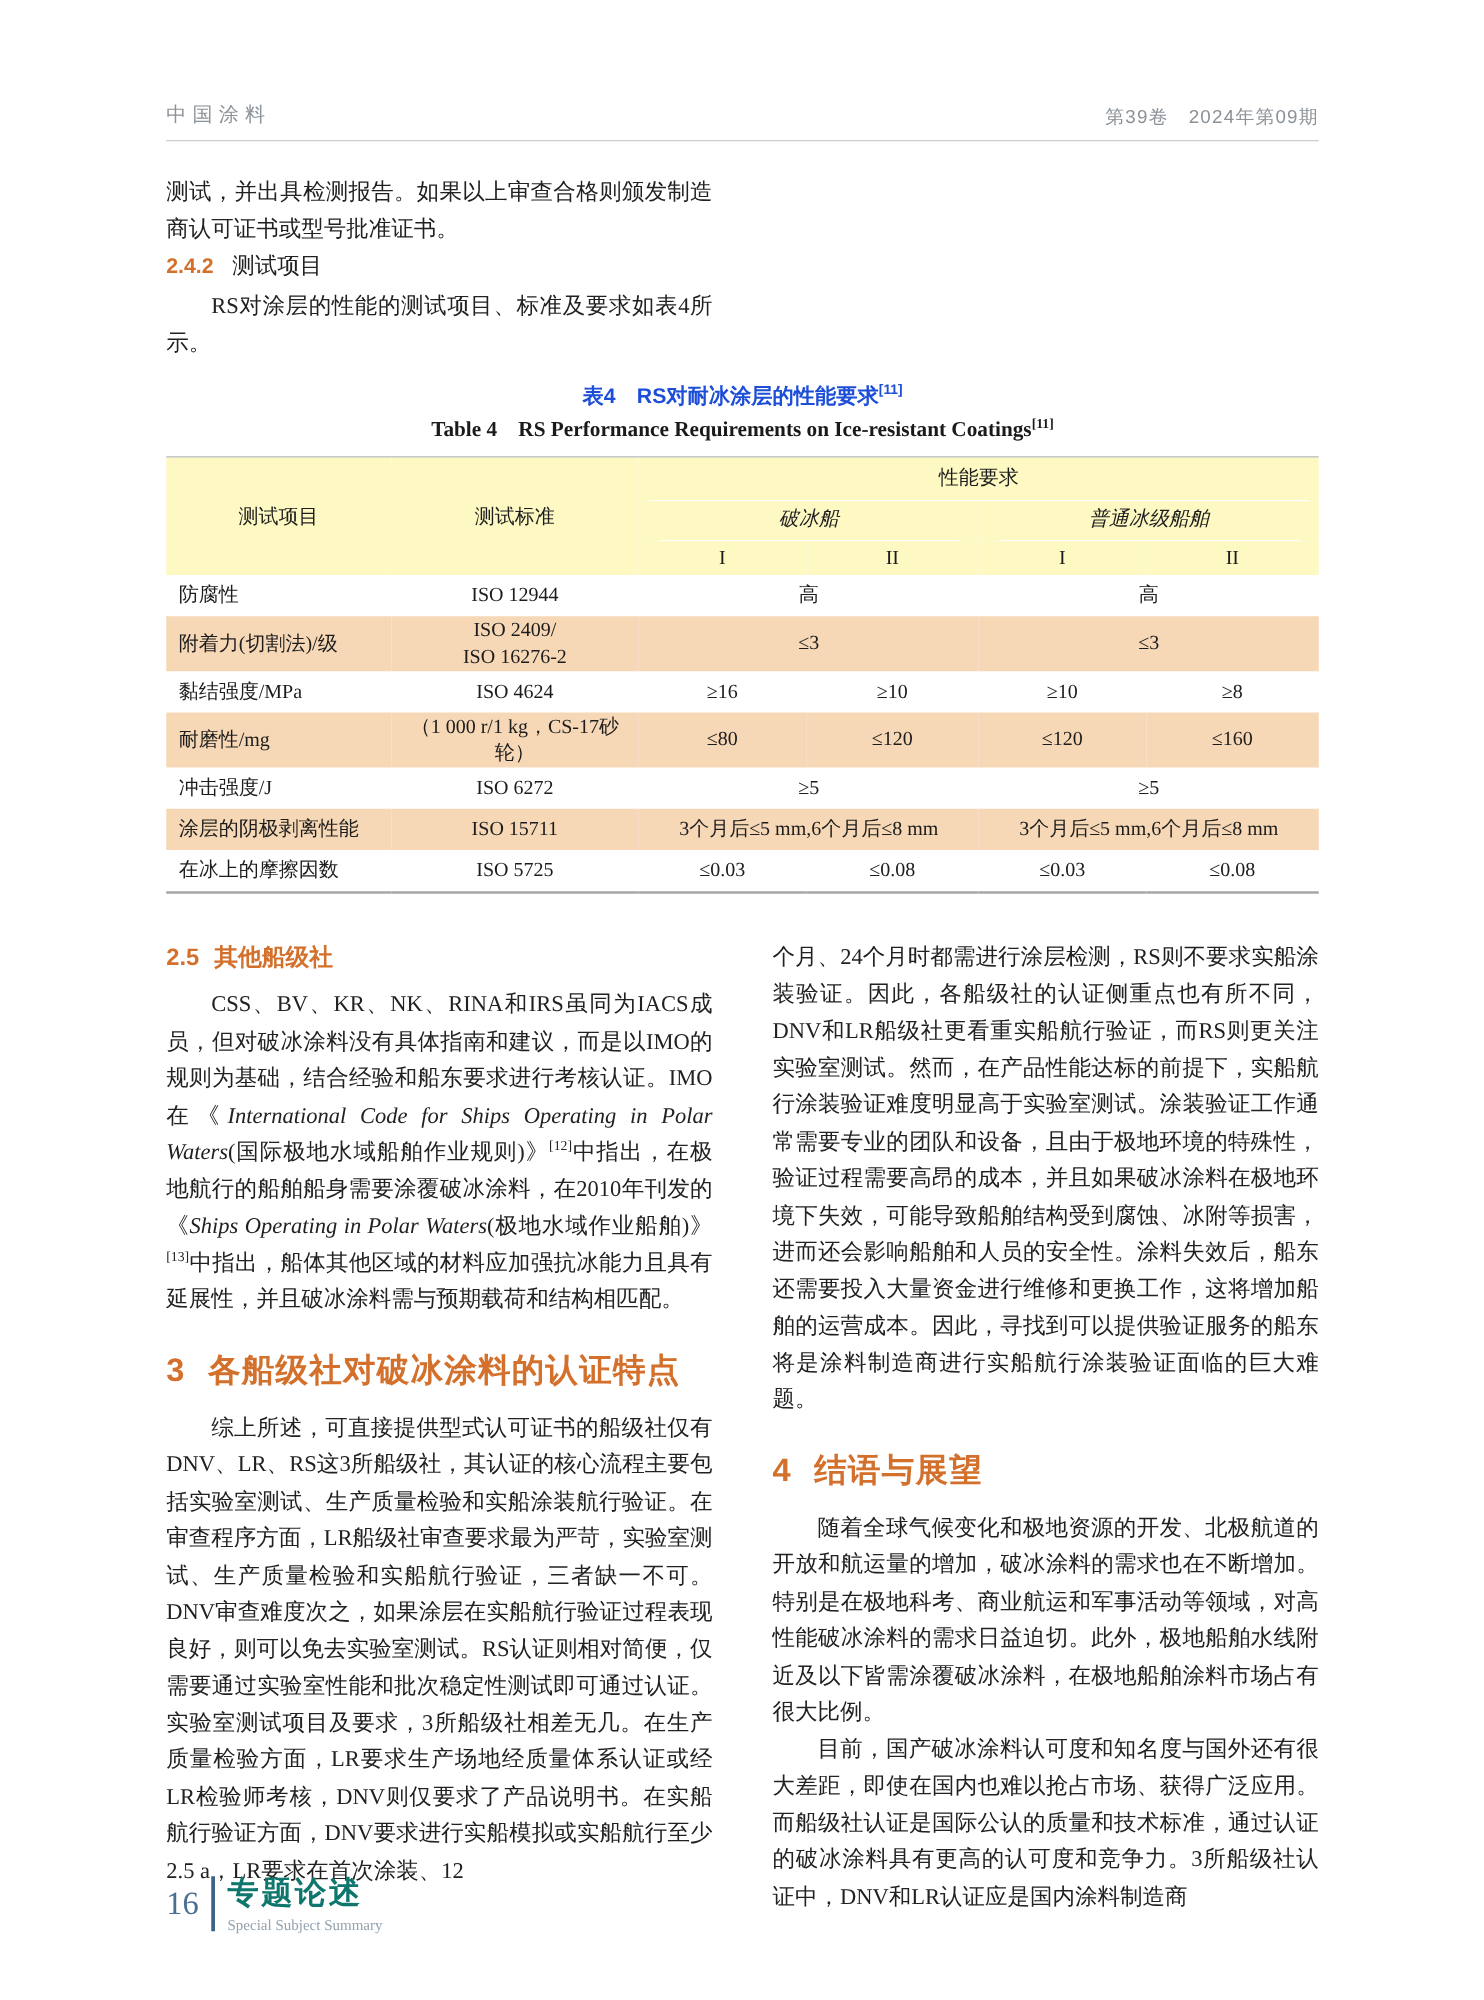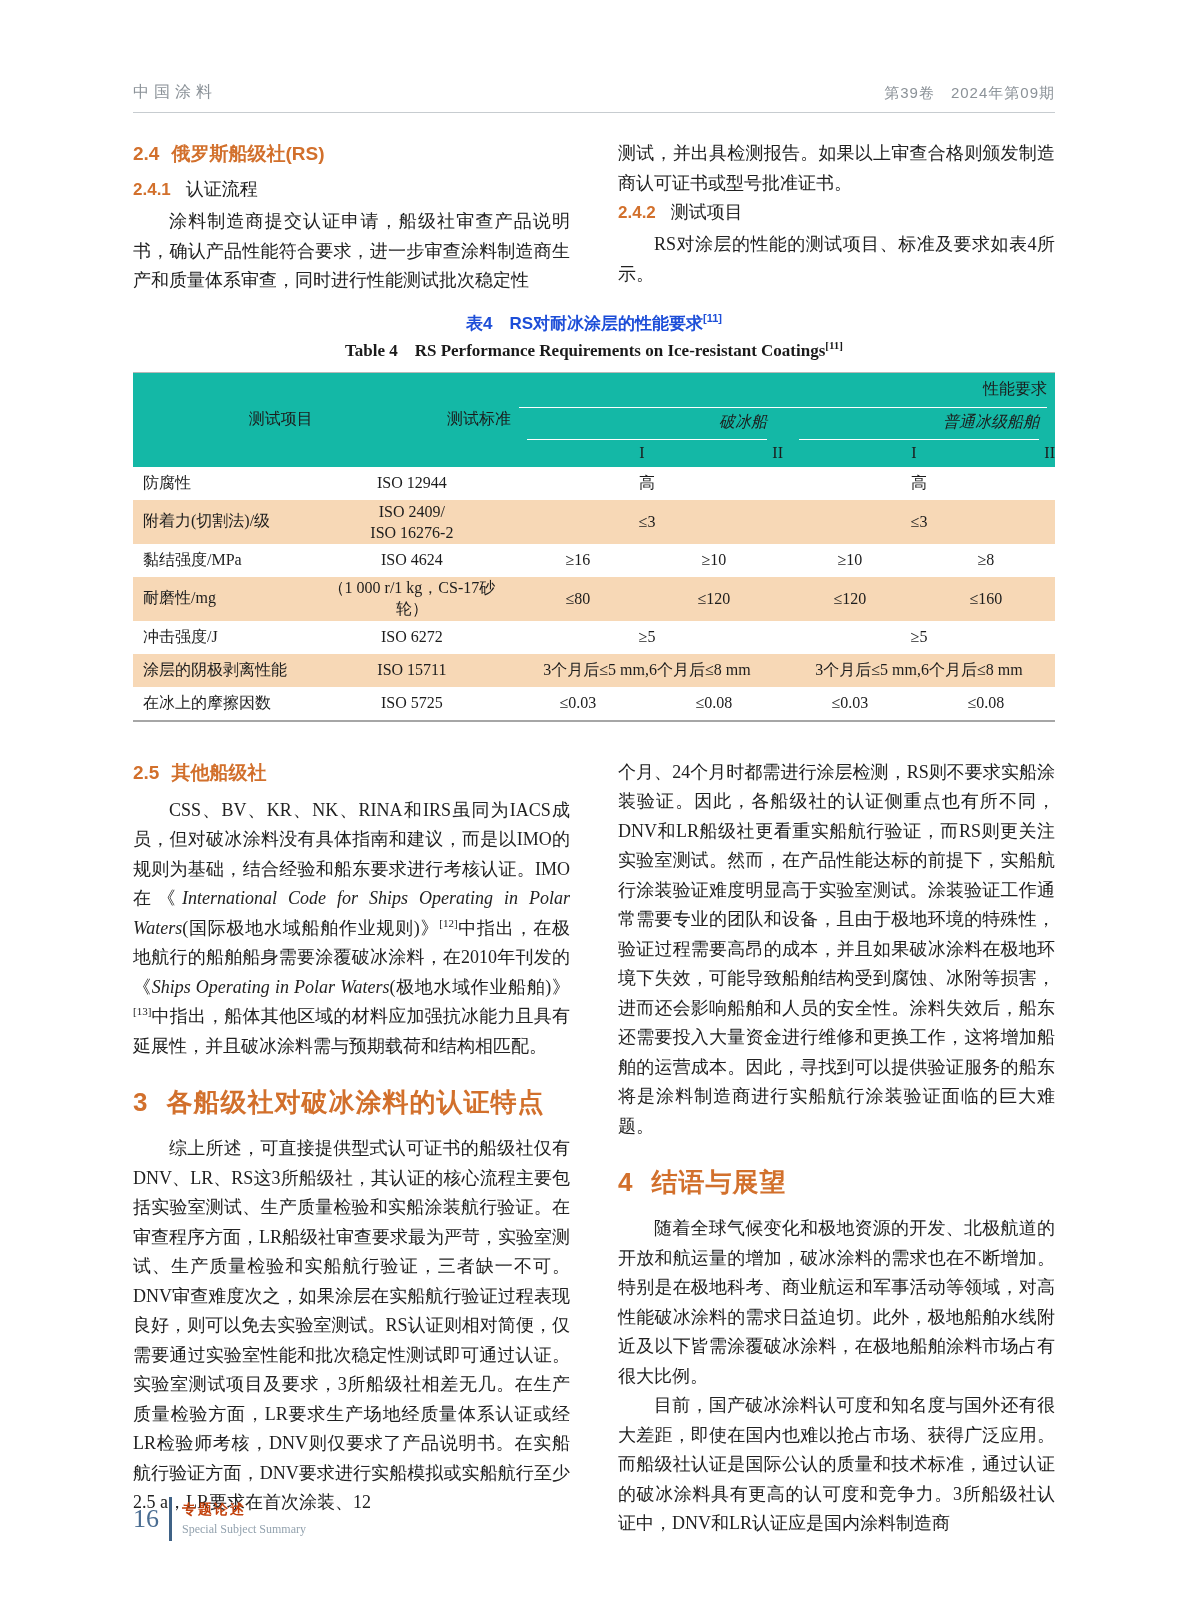--- a/index.html
+++ b/index.html
@@ -74,21 +74,21 @@
     font-weight:bold;font-size:17px;color:#1a1a1a;
     margin-top:4px;margin-bottom:10px;
   }
   table.perf{
     width:100%;border-collapse:collapse;
     font-size:16px;color:#1c1c1c;
     border-top:1px solid #b8b8b8;
     border-bottom:2px solid #a6a6a6;
   }
   table.perf thead th{
-    background:#14b8a6;font-weight:normal;text-align:right;
+    background:#fef9c3;font-weight:normal;text-align:center;
     padding:0;
   }
   table.perf thead tr.hr1 th{height:32px;}
   table.perf thead tr.hr2 th{height:28px;font-style:italic;}
   table.perf thead tr.hr3 th{height:27px;}
   th.col-item,th.col-std{vertical-align:middle;}
   .uline{border-bottom:1px solid #fdfdfd;padding-bottom:7px;margin:0 8px;padding-top:6px;}
   .uline-g{border-bottom:1px solid #fdfdfd;padding-bottom:6px;margin:0 16px;padding-top:4px;}
   table.perf td{
     text-align:center;vertical-align:middle;
@@ -106,49 +106,38 @@
     position:absolute;left:133px;top:1497px;
     display:flex;align-items:center;
   }
   .footer .pg{
     font-size:26px;color:#4a6d92;margin-right:10px;
     font-family:"Liberation Serif","DejaVu Serif",serif;
   }
   .footer .bar{width:3px;height:44px;background:#3f6286;margin-right:10px;}
   .footer .f-cn{
     font-family:"Liberation Sans","DejaVu Sans",sans-serif;
-    font-weight:bold;font-size:14px;color:#c2410c;letter-spacing:2px;
+    font-weight:bold;font-size:25px;color:#0f766e;letter-spacing:2px;
   }
   .footer .f-en{
     font-family:"Liberation Serif","DejaVu Serif",serif;
     font-size:12px;color:#93a2ae;margin-top:3px;
   }
 </style>
 </head>
 <body>
 
 <div class="page">
 
   <div class="runhead">
     <span class="journal">中国涂料</span>
     <span class="issue">第39卷　2024年第09期</span>
   </div>
 
   <div class="cols top-cols">
-    <div class="col">
-      <div class="h2">
-        <span>2.4</span>
-        <span>俄罗斯船级社(RS)</span>
-      </div>
-      <div class="h3-sub">
-        <span class="h-num">2.4.1</span>
-        <span class="h3-title">认证流程</span>
-      </div>
-      <p class="p indent">涂料制造商提交认证申请，船级社审查产品说明书，确认产品性能符合要求，进一步审查涂料制造商生产和质量体系审查，同时进行性能测试批次稳定性</p>
-    </div>
     <div class="col">
       <p class="p">测试，并出具检测报告。如果以上审查合格则颁发制造商认可证书或型号批准证书。</p>
       <div class="h3-sub">
         <span class="h-num">2.4.2</span>
         <span class="h3-title">测试项目</span>
       </div>
       <p class="p indent">RS对涂层的性能的测试项目、标准及要求如表4所示。</p>
     </div>
   </div>
 

